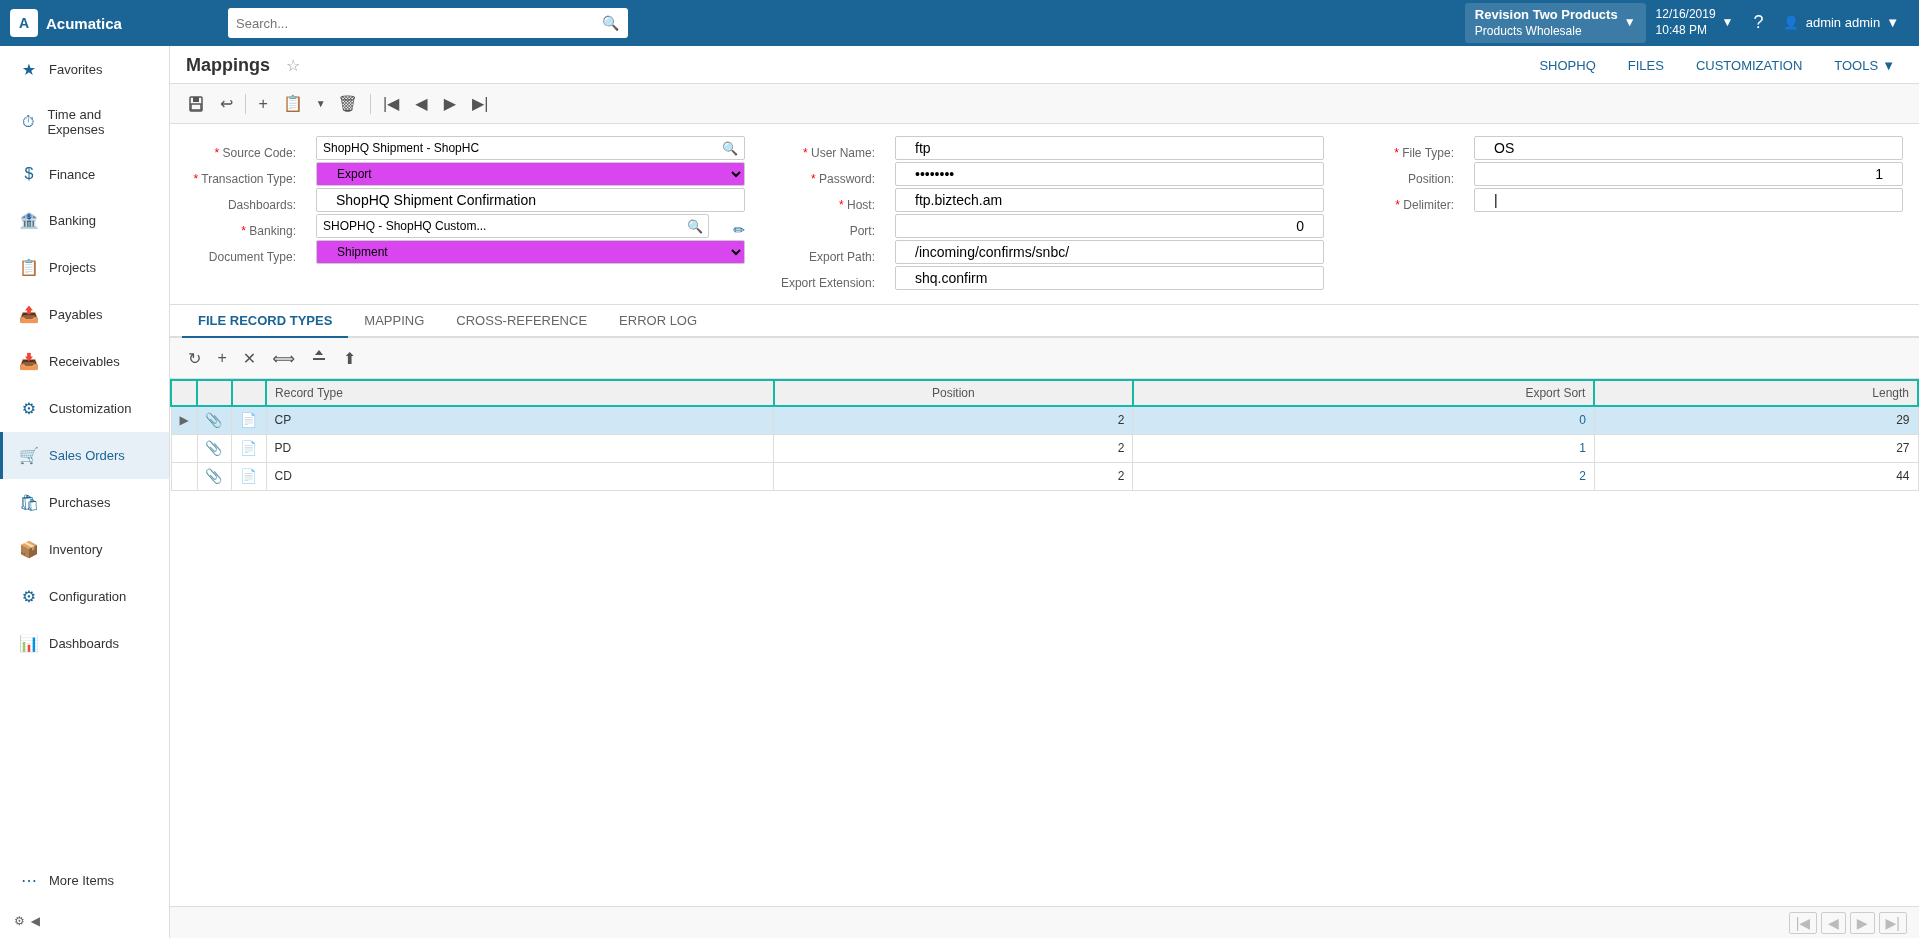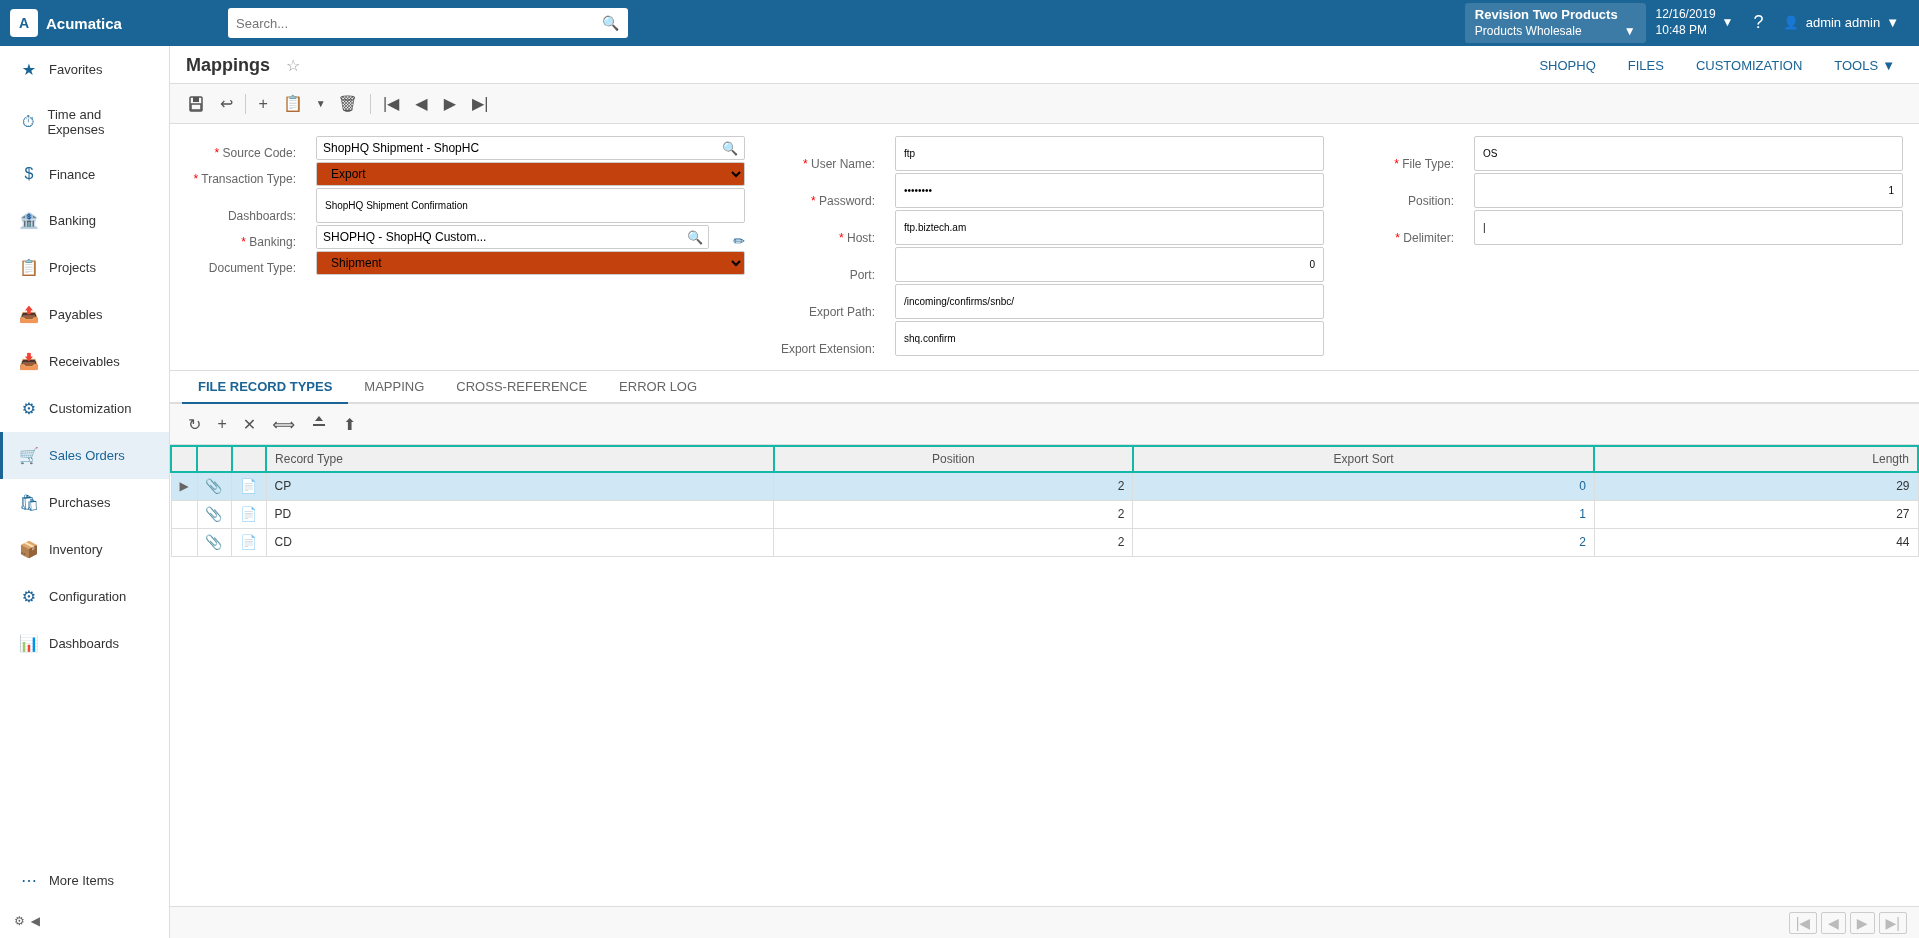--- a/index.html
+++ b/index.html
@@ -56,21 +56,21 @@
     }
     .search-icon { color: #999; font-size: 14px; }
     .top-nav-right {
       margin-left: auto;
       display: flex;
       align-items: center;
       gap: 0;
     }
     .tenant-info {
       display: flex;
-      align-items: flex-end;
+      align-items: center;
       gap: 6px;
       background: rgba(255,255,255,0.15);
       padding: 4px 10px;
       border-radius: 3px;
       cursor: pointer;
       color: white;
       font-size: 12px;
       line-height: 1.3;
     }
     .tenant-info .name { font-weight: bold; font-size: 13px; }
@@ -216,24 +216,24 @@
     .form-label {
       font-size: 12px;
       color: #666;
       min-width: 110px;
       text-align: right;
       flex-shrink: 0;
     }
     .form-label.required::before { content: '* '; color: red; }
     .form-control {
       flex: 1;
-      height: 35px;
+      height: 24px;
       border: 1px solid #ccc;
-      padding: 2px 8px;
-      font-size: 10px;
+      padding: 2px 19px;
+      font-size: 14px;
       border-radius: 2px;
       outline: none;
     }
     .form-control-with-icon {
       display: flex;
       align-items: center;
       flex: 1;
       border: 1px solid #ccc;
       border-radius: 2px;
       background: white;
@@ -250,24 +250,24 @@
     .form-control-with-icon .icon-btn {
       padding: 0 5px;
       color: #666;
       cursor: pointer;
       font-size: 13px;
     }
     .form-select {
       flex: 1;
       height: 24px;
       border: 1px solid #ccc;
-      padding: 2px 10px;
+      padding: 2px 16px;
       font-size: 12px;
       border-radius: 2px;
-      background: #c2410c;
+      background: #d946ef;
       outline: none;
     }
     .edit-icon { color: #1a6496; cursor: pointer; font-size: 14px; margin-left: 4px; }
 
     
     .tabs {
       display: flex;
       border-bottom: 2px solid #ddd;
       background: white;
       padding: 0 12px;
@@ -619,21 +619,21 @@
 
     <div class="table-area">
       <table class="data-table">
         <thead>
           <tr>
             <th class="col-expand"></th>
             <th class="col-icon"></th>
             <th class="col-icon"></th>
             <th>Record Type</th>
             <th style="text-align:center;">Position</th>
-            <th style="text-align:center;margin-top:41px;">Export Sort</th>
+            <th style="text-align:right;margin-top:41px;">Export Sort</th>
             <th style="text-align:right;">Length</th>
           </tr>
         </thead>
         <tbody>
           <tr class="selected">
             <td class="col-expand">
               <span class="row-expand-btn">▶</span>
             </td>
             <td class="col-icon">
               <span class="row-icon">📎</span>

